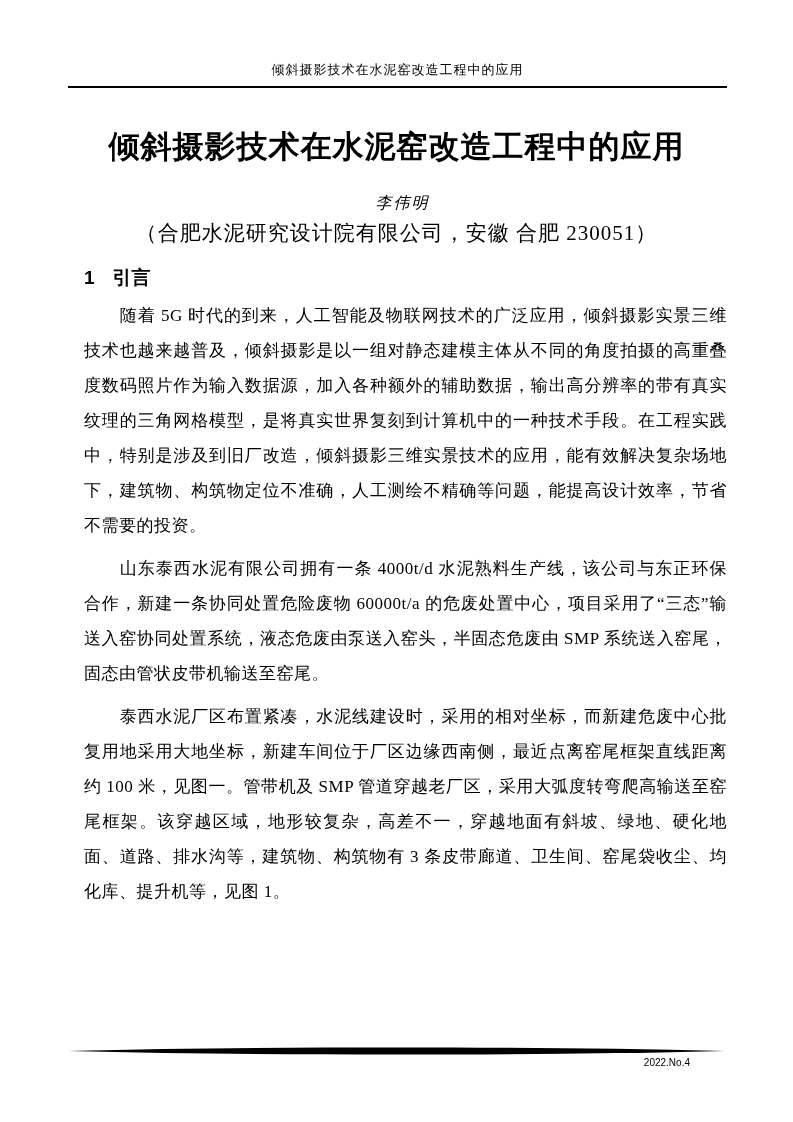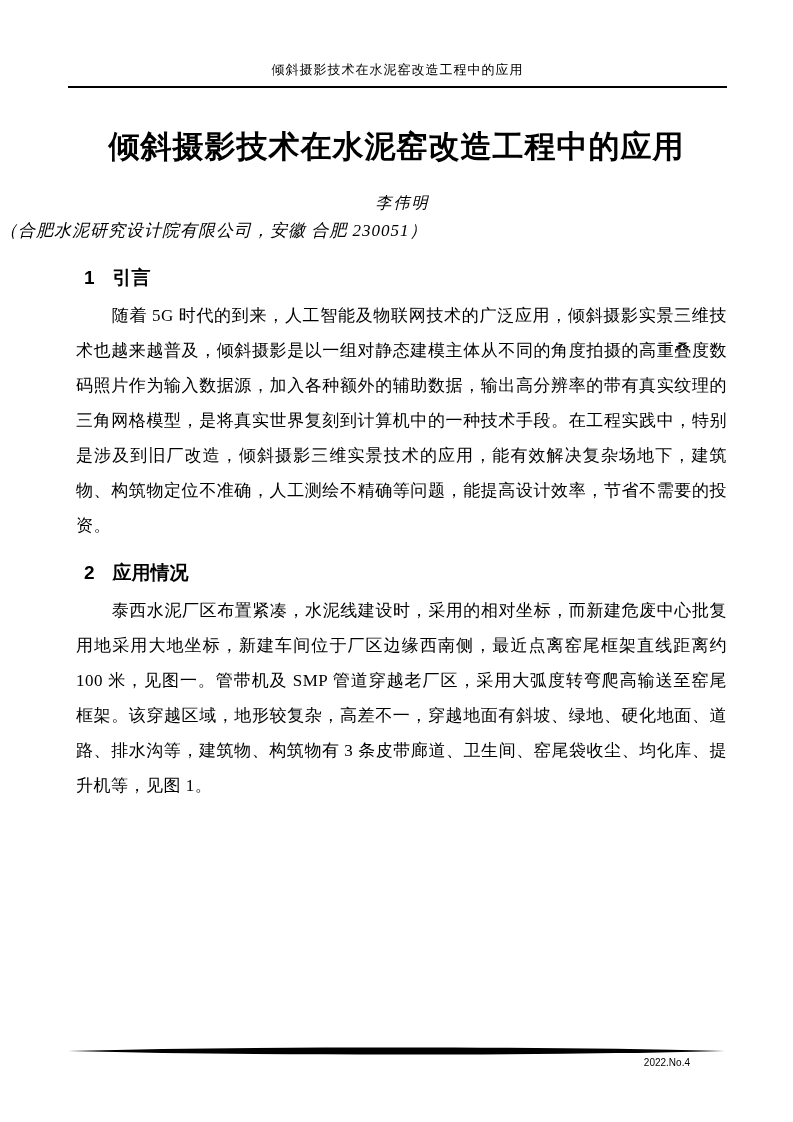--- a/index.html
+++ b/index.html
@@ -38,22 +38,22 @@
     position: absolute;
     top: 193px; left: 12px; right: 0;
     text-align: center;
     font-style: italic;
     font-size: 16px;
     letter-spacing: 2px;
   }
   .article-affiliation {
     position: absolute;
     top: 219px; left: 0; right: 0;
-    font-style: italic;
-    font-size: 17px;
+    text-align: center;
+    font-size: 21px;
     letter-spacing: 1px;
   }
 
   
   .content {
     position: absolute;
     top: 266px; left: 68px; width: 659px;
   }
   .section-heading {
     font-family: "Liberation Sans", "DejaVu Sans", sans-serif;
@@ -62,21 +62,21 @@
     line-height: 24px;
     margin: 0 0 8px 16px;
   }
   .section-heading .sec-num { display: inline-block; margin-right: 18px; }
   .section-heading.second { margin-top: 18px; }
   .body-para {
     font-size: 17px;
     line-height: 35px;
     text-align: justify;
     text-indent: 2.1em;
-    margin: 8px 0 0 8px;
+    margin: 8px 0 0 16px;
     letter-spacing: 0.5px;
   }
 
   
   .footer-divider {
     position: absolute;
     top: 1047px; left: 68px;
     width: 657px; height: 8px;
   }
   .footer-divider svg { display: block; width: 657px; height: 8px; }
@@ -108,24 +108,22 @@
   <div class="article-affiliation">（合肥水泥研究设计院有限公司，安徽 合肥 230051）</div>
 
   <div class="content">
 
     <div class="section-heading">
       <span class="sec-num">1</span><span>引言</span>
     </div>
 
     <p class="body-para">随着 5G 时代的到来，人工智能及物联网技术的广泛应用，倾斜摄影实景三维技术也越来越普及，倾斜摄影是以一组对静态建模主体从不同的角度拍摄的高重叠度数码照片作为输入数据源，加入各种额外的辅助数据，输出高分辨率的带有真实纹理的三角网格模型，是将真实世界复刻到计算机中的一种技术手段。在工程实践中，特别是涉及到旧厂改造，倾斜摄影三维实景技术的应用，能有效解决复杂场地下，建筑物、构筑物定位不准确，人工测绘不精确等问题，能提高设计效率，节省不需要的投资。</p>
 
-    <div class="section-heading second">
-      <span class="sec-num">2</span><span>应用情况</span>
-    </div>
 
+    <p class="body-para">山东泰西水泥有限公司拥有一条 4000t/d 水泥熟料生产线，该公司与东正环保合作，新建一条协同处置危险废物 60000t/a 的危废处置中心，项目采用了“三态”输送入窑协同处置系统，液态危废由泵送入窑头，半固态危废由 SMP 系统送入窑尾，固态由管状皮带机输送至窑尾。</p>
 
     <p class="body-para">泰西水泥厂区布置紧凑，水泥线建设时，采用的相对坐标，而新建危废中心批复用地采用大地坐标，新建车间位于厂区边缘西南侧，最近点离窑尾框架直线距离约 100 米，见图一。管带机及 SMP 管道穿越老厂区，采用大弧度转弯爬高输送至窑尾框架。该穿越区域，地形较复杂，高差不一，穿越地面有斜坡、绿地、硬化地面、道路、排水沟等，建筑物、构筑物有 3 条皮带廊道、卫生间、窑尾袋收尘、均化库、提升机等，见图 1。</p>
 
   </div>
 
   <div class="footer-divider">
     <svg viewBox="0 0 657 8" preserveAspectRatio="none">
       <path d="M0,4 C110,1.2 215,0.6 328,0.6 C441,0.6 547,1.2 657,4 C547,6.8 441,7.4 328,7.4 C215,7.4 110,6.8 0,4 Z" fill="#000000"></path>
     </svg>
   </div>

